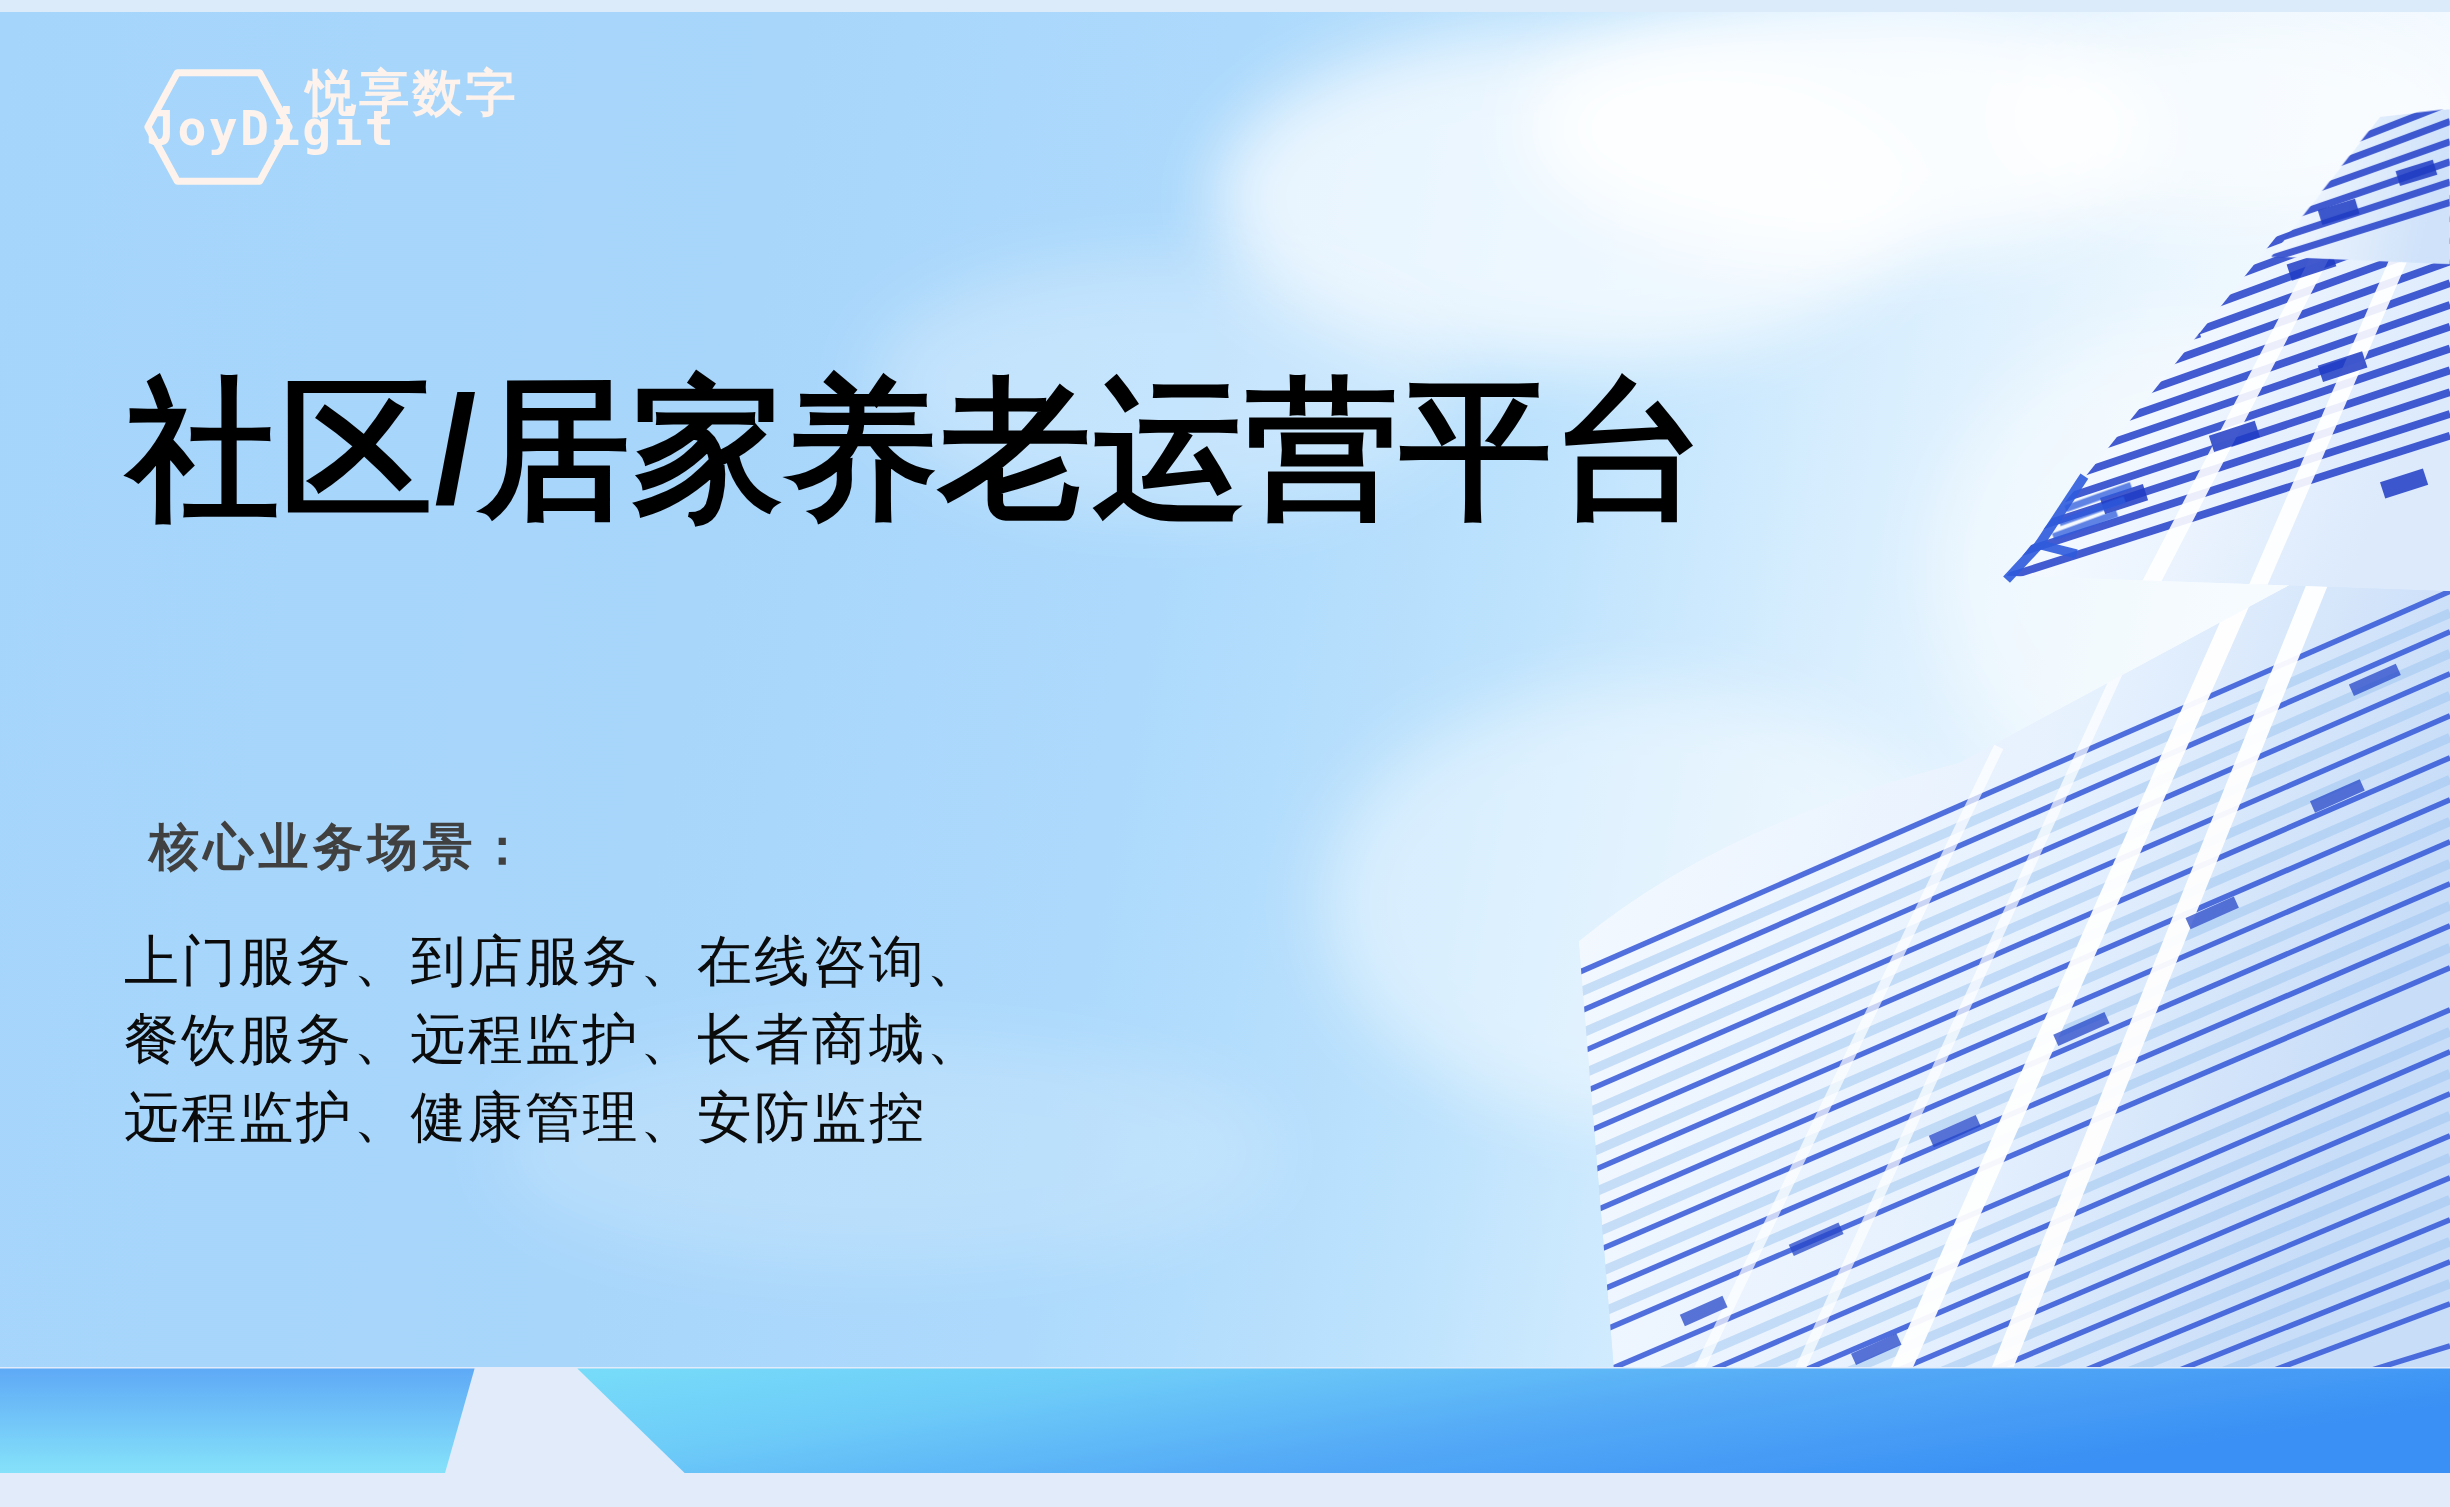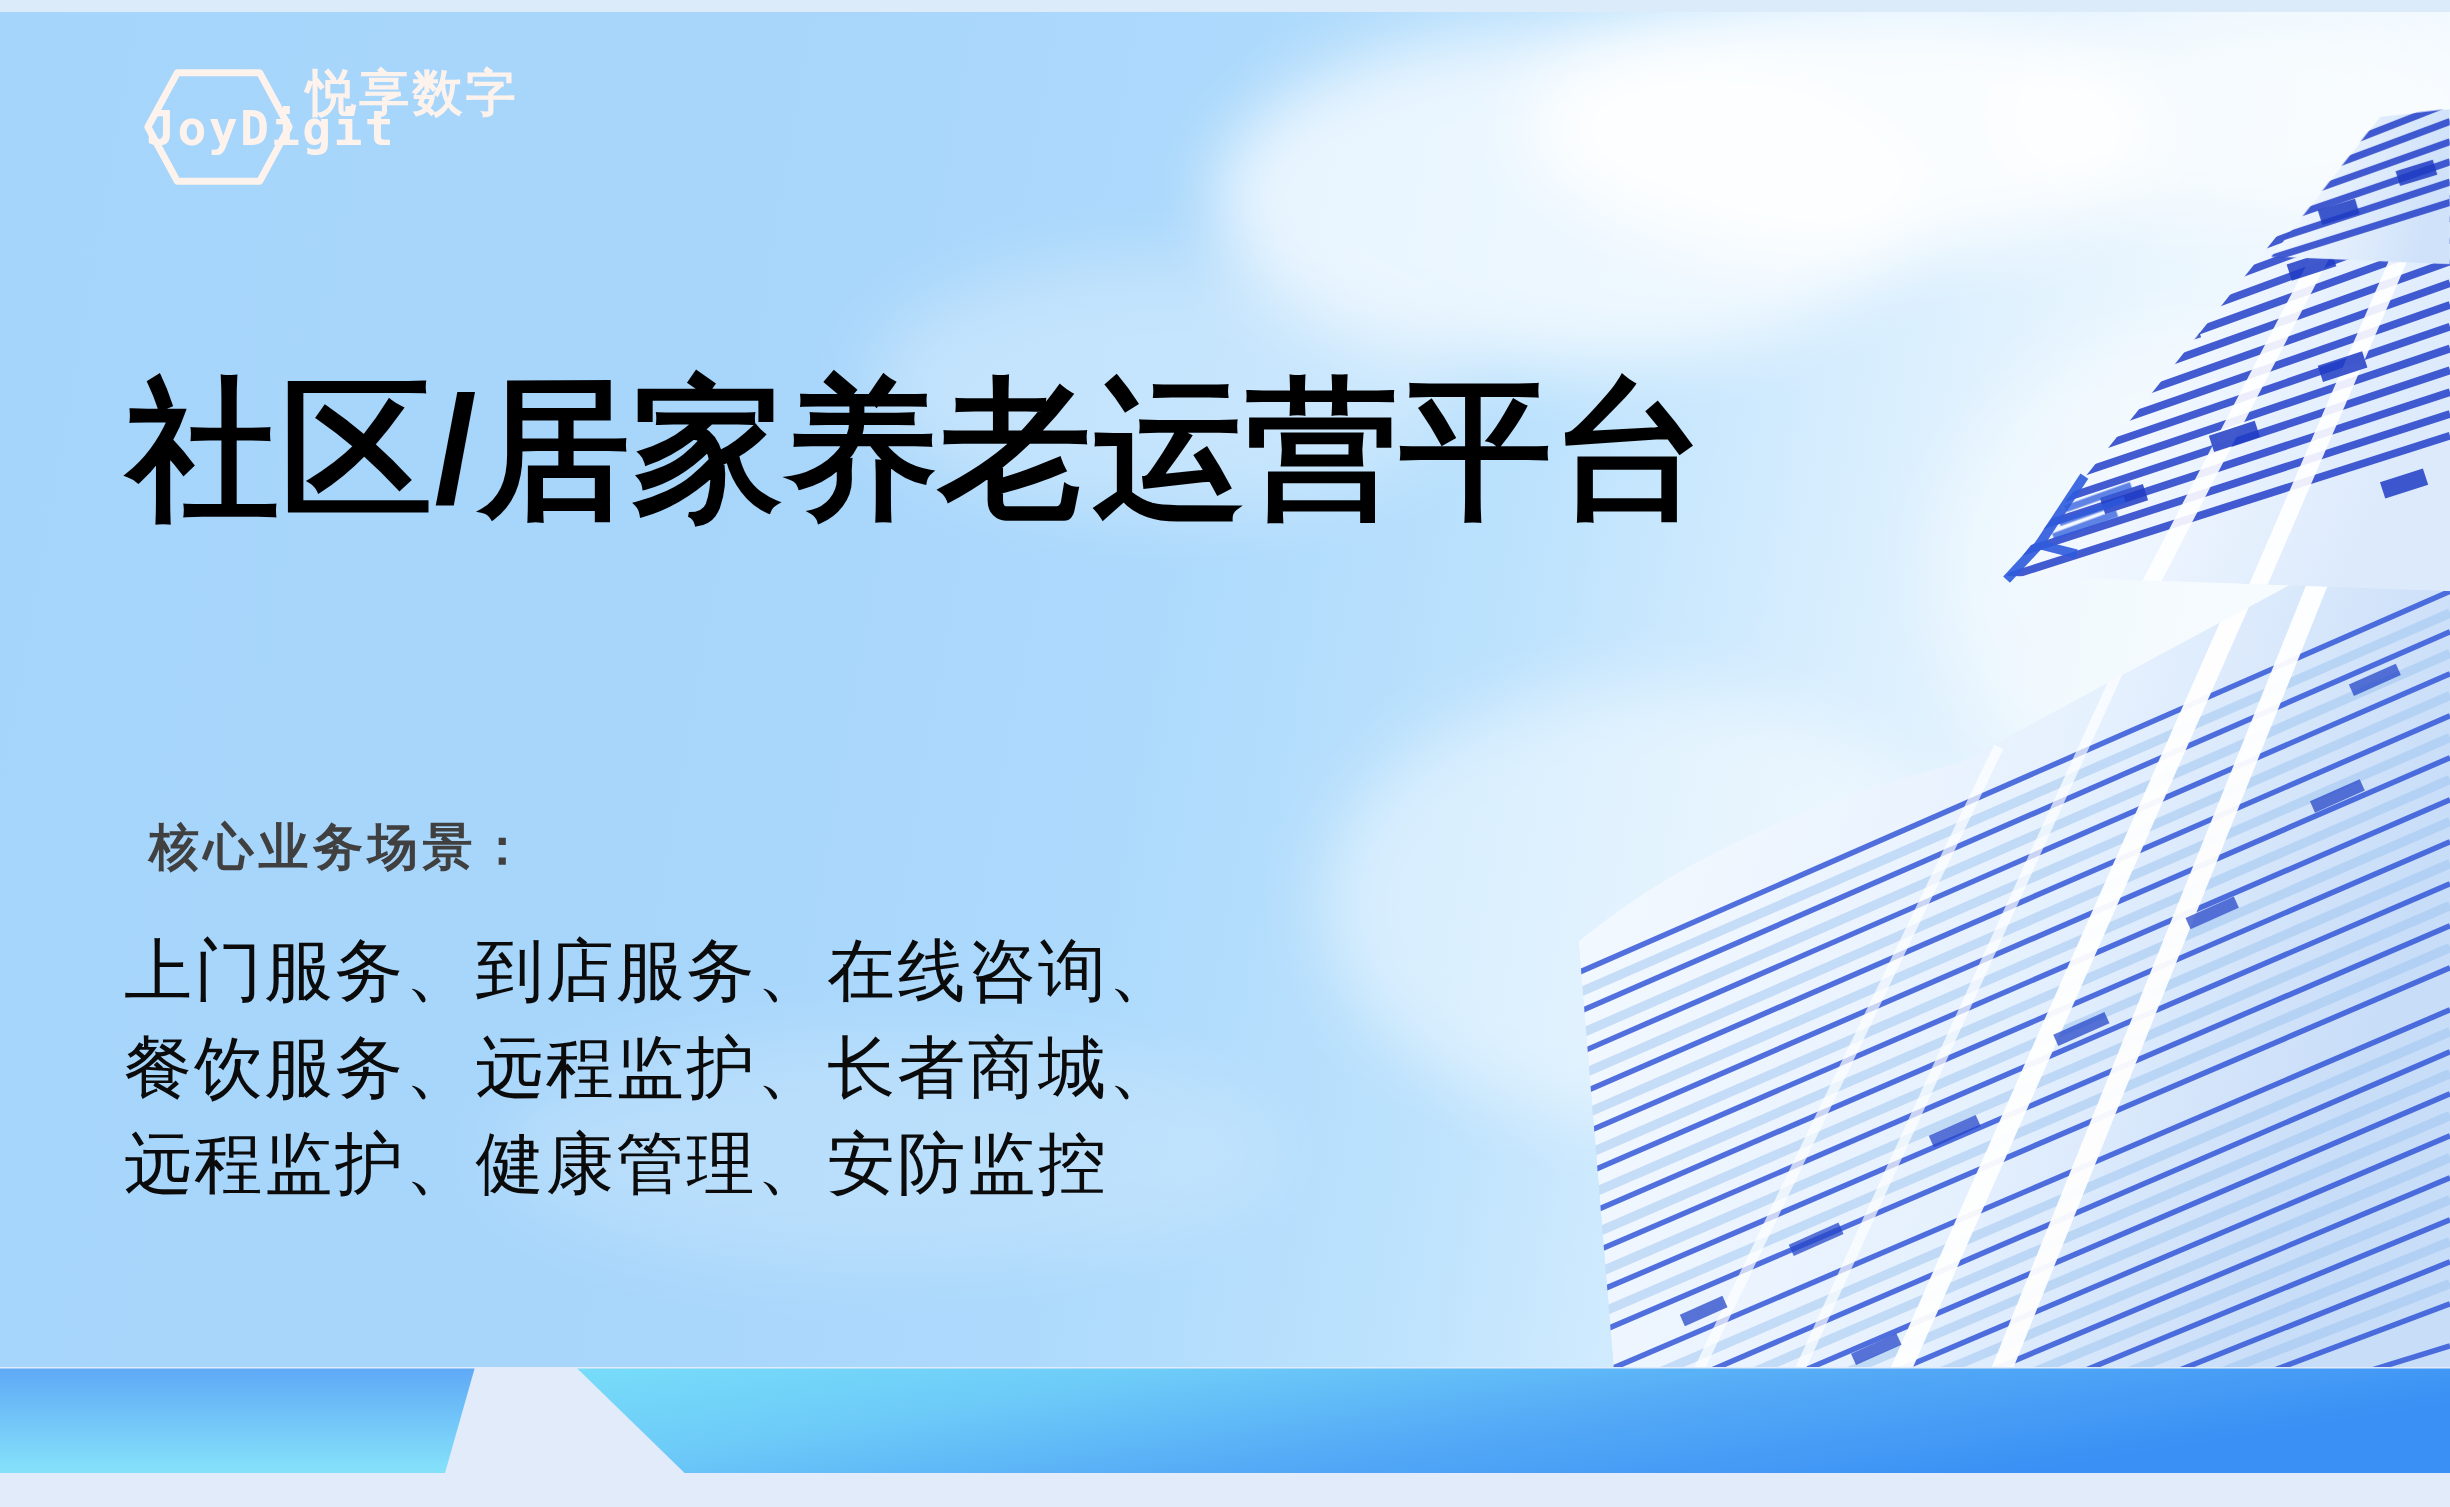--- a/index.html
+++ b/index.html
@@ -140,21 +140,21 @@
   }
 
   
   .scenarios {
     position: absolute;
     left: 124px;
     top: 922px;
     z-index: 10;
   }
   .scenario-line {
-    font-size: 68px;
+    font-size: 55px;
     font-weight: 500;
     color: #0B0B0B;
     letter-spacing: 2.3px;
     line-height: 1.42;
     white-space: nowrap;
   }
 
   
   .bottom-band {
     position: absolute;

